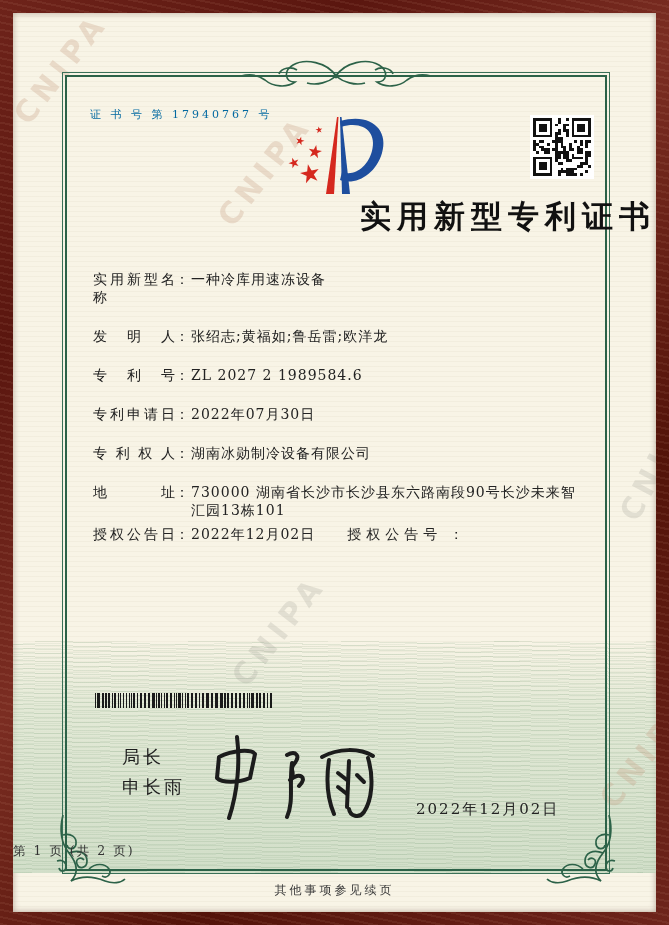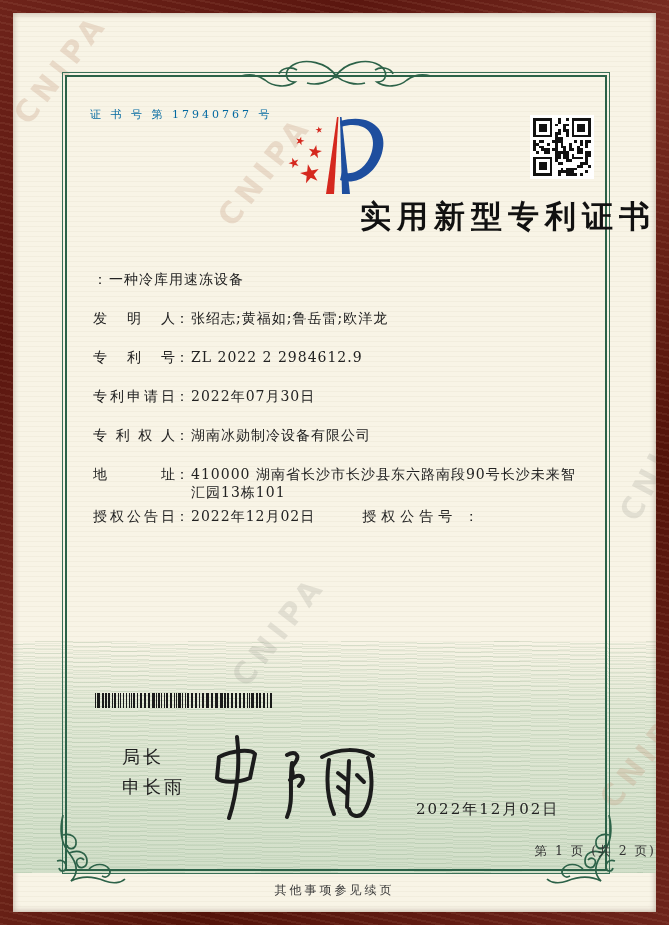--- a/index.html
+++ b/index.html
@@ -40,31 +40,31 @@
   .qr{position:absolute;left:517px;top:102px;width:58px;height:58px;background:#fff;padding:3px;}
   .title{position:absolute;left:0;top:183px;width:100%;text-align:right;
          font-size:31px;font-weight:bold;letter-spacing:6px;color:#111;}
   .fields{position:absolute;left:80px;top:257px;width:505px;font-size:14px;color:#222;}
   .frow{display:flex;line-height:18px;margin-bottom:21px;align-items:flex-start;}
   .frow.addr{margin-bottom:6px;}
   .flabel{display:inline-block;width:82px;text-align:justify;text-align-last:justify;flex:none;}
   .colon{flex:none;width:16px;}
   .fvalue{letter-spacing:1px;}
   .frow.addr .fvalue{width:398px;}
-  .pair2{margin-left:47px;display:flex;gap:12px;}
+  .pair2{margin-left:32px;display:flex;gap:12px;}
   .flabel2{display:inline-block;width:90px;text-align:justify;text-align-last:justify;flex:none;}
   .paras{position:absolute;left:79px;top:528px;width:494px;font-size:13.5px;line-height:22px;
          letter-spacing:1.5px;color:#2a2a2a;text-align:justify;}
   .paras p{margin:0;text-indent:2em;}
   .barcode{position:absolute;left:82px;top:680px;}
   .sig-block{position:absolute;left:109px;top:729px;font-family:"DejaVu Sans","Liberation Sans",sans-serif;
          font-size:18px;letter-spacing:3px;color:#1d1d1d;line-height:30px;}
   .sig-image{position:absolute;left:178px;top:712px;}
   .issue-date{position:absolute;left:403px;top:787px;font-size:15px;letter-spacing:2px;color:#222;}
-  .pageinfo{position:absolute;left:0;top:830px;width:100%;text-align:right;font-size:12.5px;
+  .pageinfo{position:absolute;left:0;top:830px;width:100%;text-align:left;font-size:12.5px;
          letter-spacing:2px;color:#333;}
   .footer-note{position:absolute;left:0;top:869px;width:100%;text-align:center;font-size:12px;
          letter-spacing:3px;color:#3a3a3a;}
 </style>
 </head>
 <body>
 
 <div class="stage">
   <div class="frame"></div>
   <div class="paper">
@@ -255,52 +255,53 @@
         <rect x="0" y="20" width="7" height="1" fill="#111"></rect>
         <rect x="0" y="15" width="1" height="5" fill="#111"></rect>
         <rect x="6" y="15" width="1" height="5" fill="#111"></rect>
         <rect x="2" y="16" width="3" height="3" fill="#111"></rect>
       </svg>
 
     <div class="title">实用新型专利证书</div>
 
     <div class="fields" id="fields">
   <div class="frow">
+    <span class="flabel">实用新型名称</span>
           <span class="colon">：</span>
           <span class="fvalue">一种冷库用速冻设备</span>
   </div>
 
   <div class="frow">
     <span class="flabel">发明人</span>
           <span class="colon">：</span>
           <span class="fvalue">张绍志;黄福如;鲁岳雷;欧洋龙</span>
   </div>
 
   <div class="frow">
     <span class="flabel">专利号</span>
           <span class="colon">：</span>
-          <span class="fvalue">ZL 2022 2 2984612.9</span>
+          <span class="fvalue">ZL 2027 2 1989584.6</span>
   </div>
 
   <div class="frow">
     <span class="flabel">专利申请日</span>
           <span class="colon">：</span>
           <span class="fvalue">2022年07月30日</span>
   </div>
 
   <div class="frow">
     <span class="flabel">专利权人</span>
           <span class="colon">：</span>
           <span class="fvalue">湖南冰勋制冷设备有限公司</span>
   </div>
 
   <div class="frow addr">
     <span class="flabel">地址</span>
           <span class="colon">：</span>
-          <span class="fvalue">410000 湖南省长沙市长沙县东六路南段90号长沙未来智汇园13栋101</span>
+          <span class="fvalue">730000 湖南省长沙市长沙县东六路南段90号长沙未来智汇园13栋101</span>
   </div>
 
   <div class="frow">
     <span class="flabel">授权公告日</span>
           <span class="colon">：</span>
           <span class="fvalue">2022年12月02日</span>
     <span class="pair2">
             <span class="flabel2">授权公告号</span>
             <span class="colon">：</span>
           </span>

